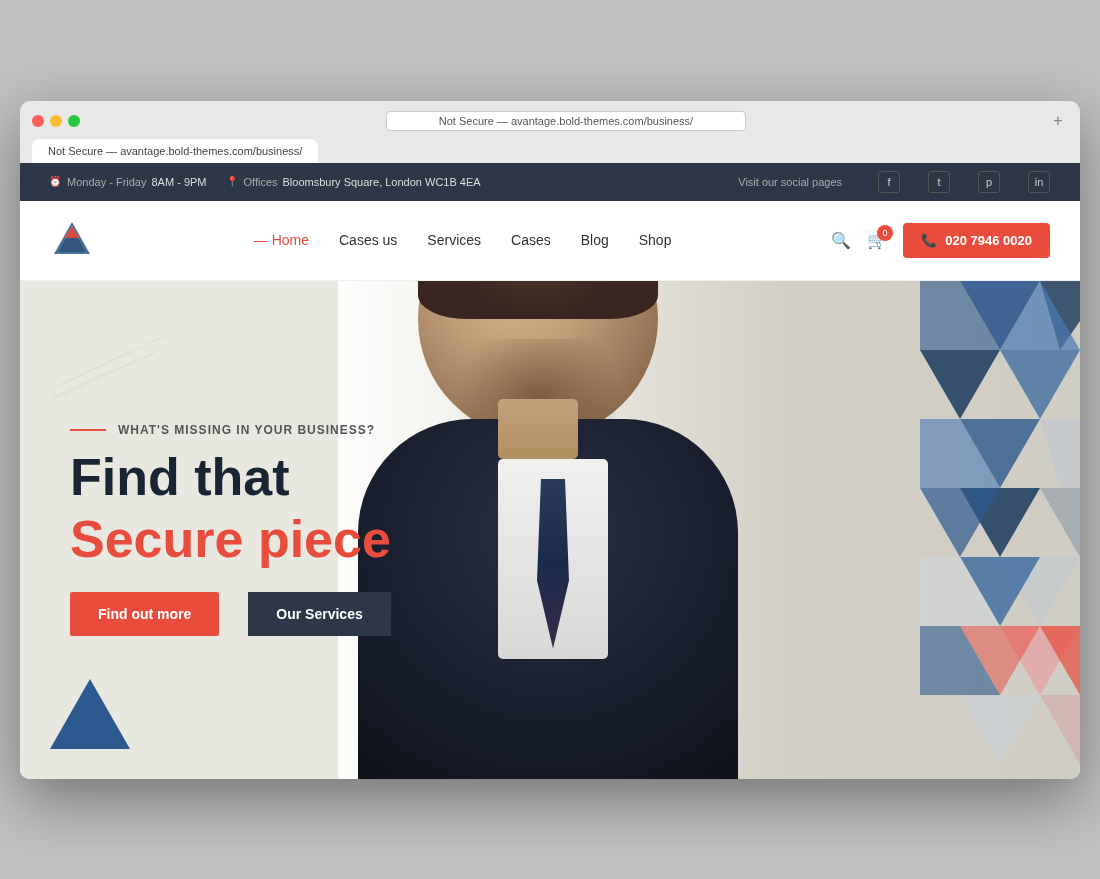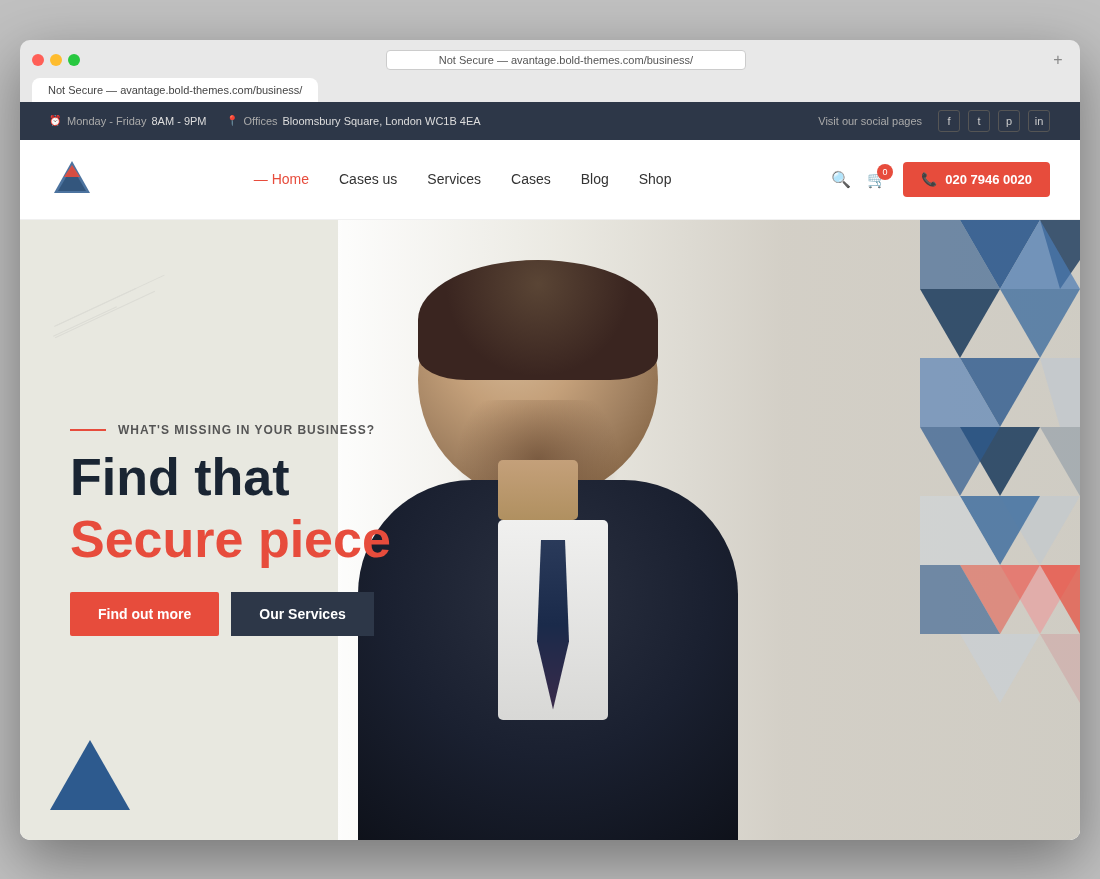--- a/index.html
+++ b/index.html
@@ -98,21 +98,21 @@
     }
     .top-bar-label {
       color: #aaa; font-size: 11px;
     }
     .top-bar-value {
       color: #ddd; font-size: 11px;
     }
     .top-bar-right {
       display: flex;
       align-items: center;
-      gap: 8px;
+      gap: 28px;
     }
     .social-text {
       color: #aaa; font-size: 11px; margin-right: 8px;
     }
     .social-icon {
       width: 22px; height: 22px;
       border: 1px solid #555;
       border-radius: 3px;
       display: flex; align-items: center; justify-content: center;
       font-size: 11px; color: #ccc; cursor: pointer;
@@ -191,21 +191,21 @@
       font-weight: 600;
       cursor: pointer;
       display: flex;
       align-items: center;
       gap: 8px;
     }
 
     
     .hero {
       position: relative;
-      height: 620px;
+      height: 498px;
       overflow: hidden;
       background: #e8e8e0;
     }
 
     .hero-content {
       position: absolute;
       top: 0; left: 0;
       width: 50%;
       height: 100%;
       display: flex;
@@ -246,21 +246,21 @@
     }
     .hero-description {
       font-size: 14px;
       color: #555;
       line-height: 1.7;
       max-width: 420px;
       margin-bottom: 36px;
     }
     .hero-buttons {
       display: flex;
-      gap: 12px;
+      gap: 29px;
     }
     .btn-primary {
       background: #e74c3c;
       color: #fff;
       padding: 14px 28px;
       font-size: 14px;
       font-weight: 600;
       border: none;
       cursor: pointer;
       border-radius: 2px;

